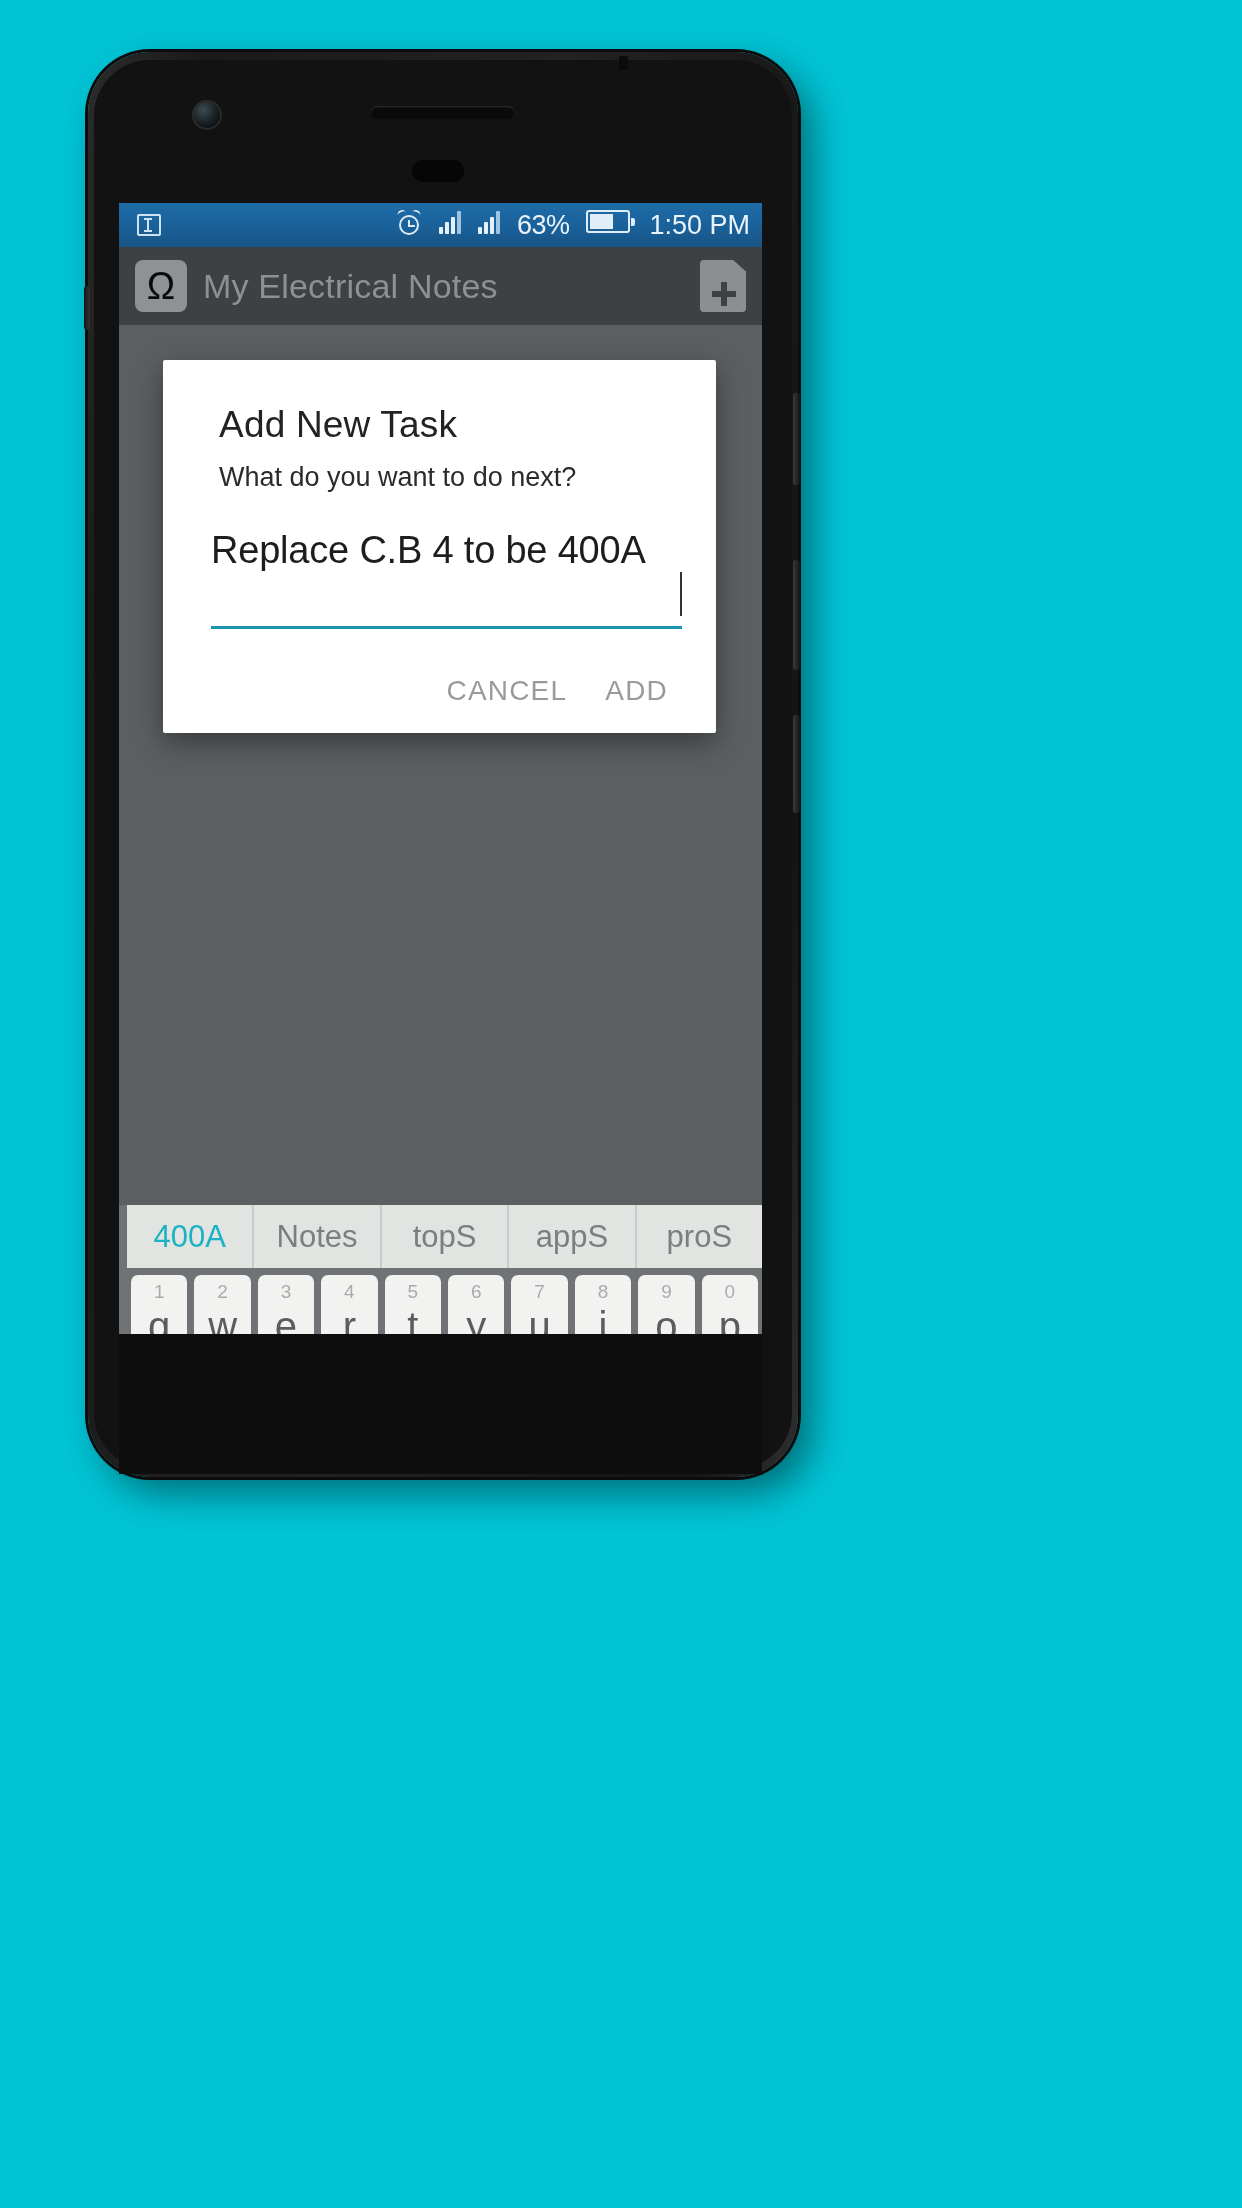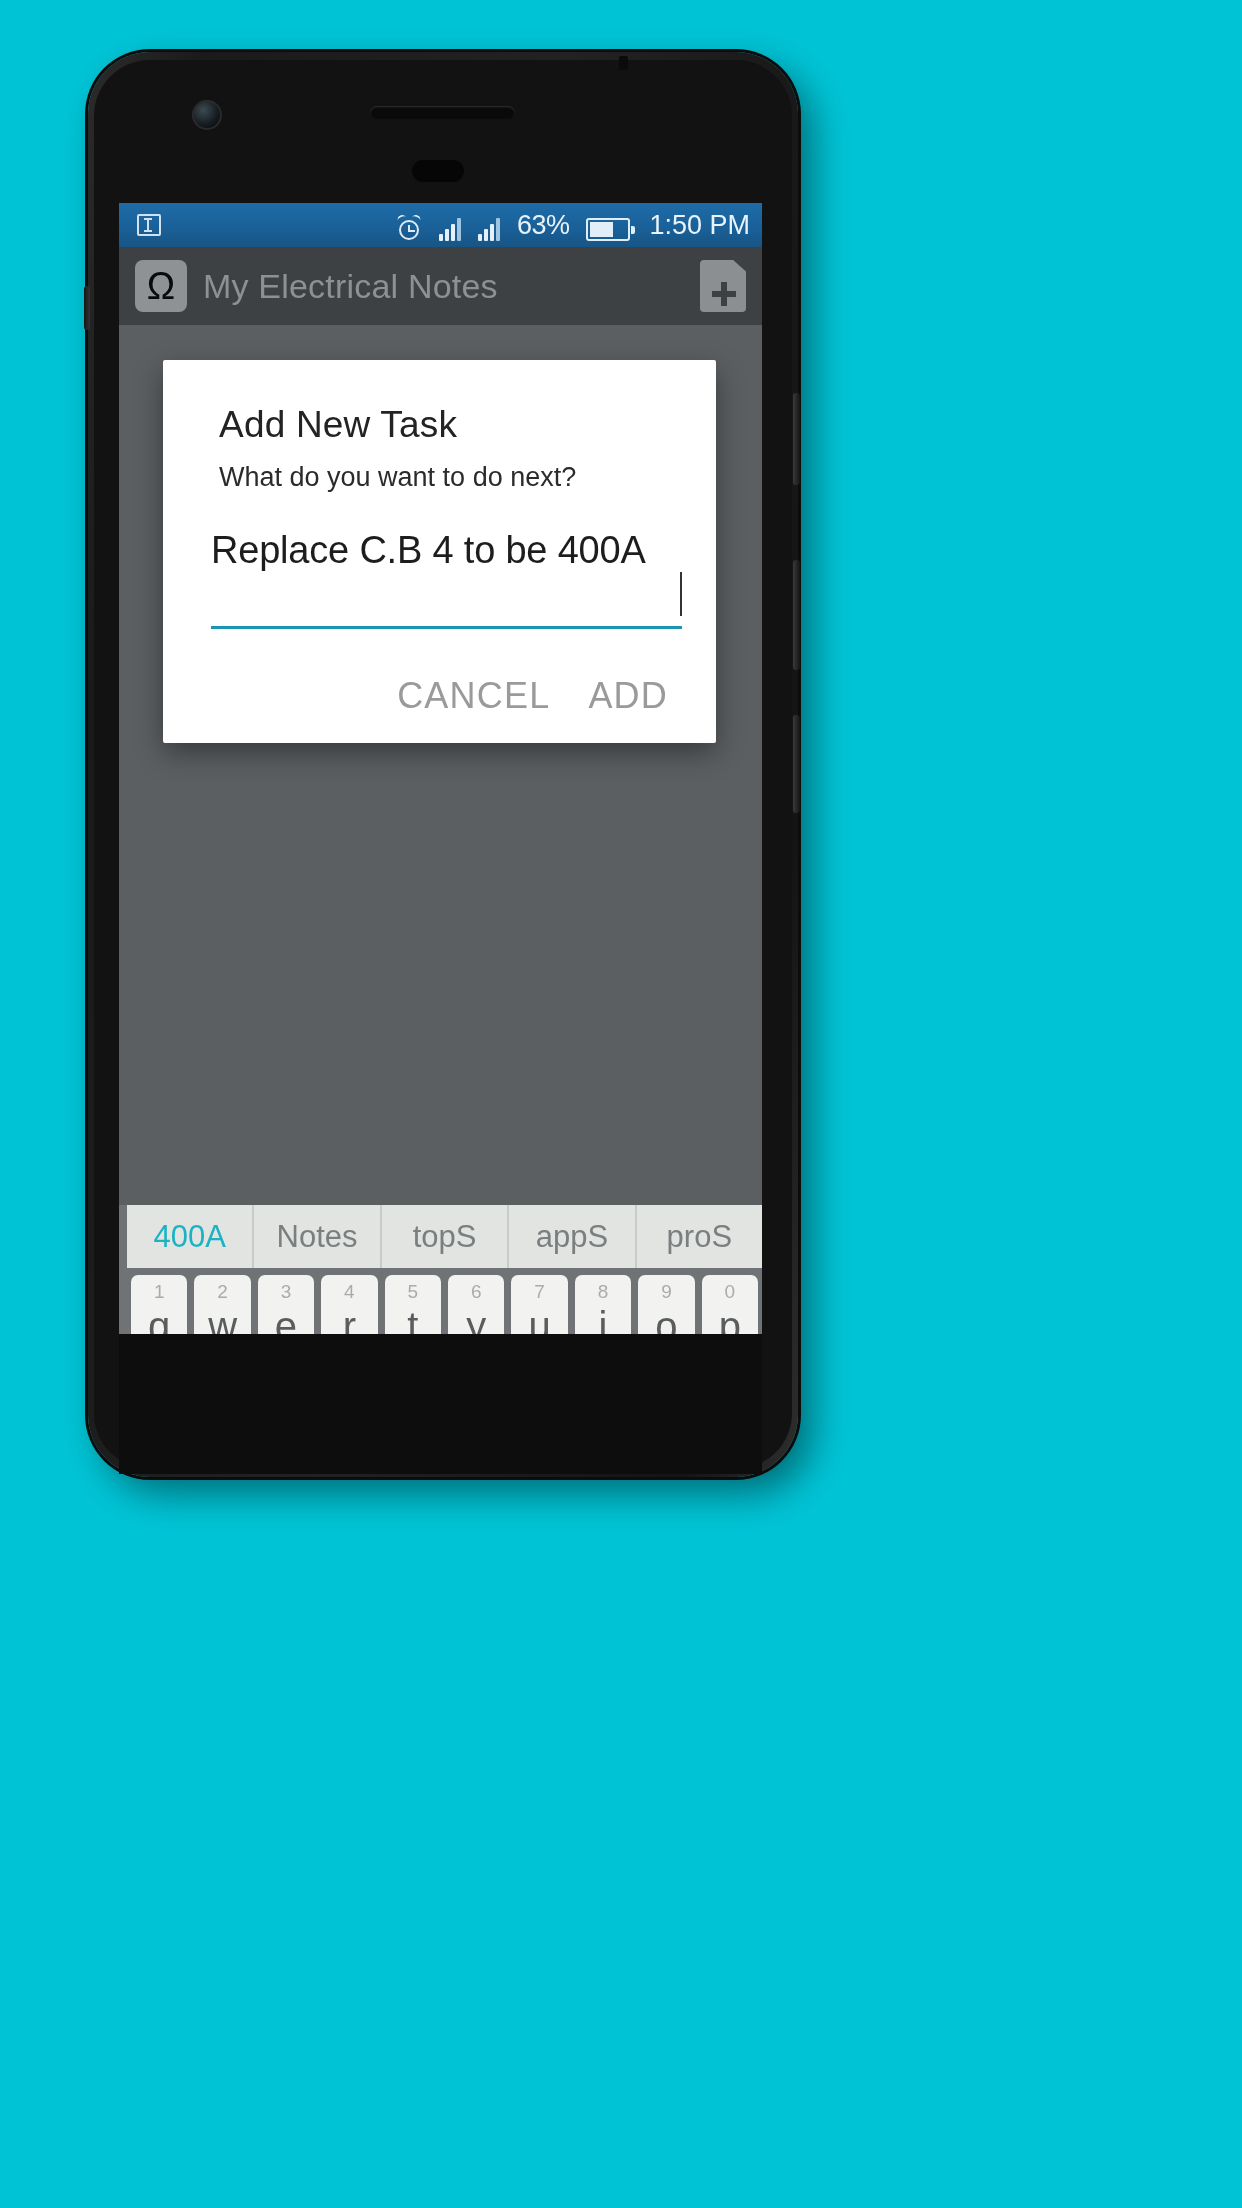--- a/index.html
+++ b/index.html
@@ -74,21 +74,21 @@
     width: 24px; height: 22px; border: 2px solid #cfe2f1; border-radius: 2px;
     position: relative; margin-left: 6px;
   }
   #sim-icon::after {
     content:""; position:absolute; left: 8px; top: 3px; width: 2px; height: 12px; background:#cfe2f1;
   }
   #sim-icon::before {
     content:""; position:absolute; left: 5px; top: 2px; width: 8px; height: 2px; background:#cfe2f1;
     box-shadow: 0 12px 0 0 #cfe2f1;
   }
-  #status-right { margin-left:auto; display:flex; align-items:flex-end; gap: 17px; }
+  #status-right { margin-left:auto; display:flex; align-items:flex-start; gap: 17px; }
 
   .alarm-ico { width: 26px; height: 26px; position: relative; }
   .alarm-ico .bell {
     position:absolute; left: 3px; top: 5px; width: 20px; height: 20px;
     border: 2.5px solid #dcebf7; border-radius: 50%;
   }
   .alarm-ico .hand-v { position:absolute; left: 12px; top: 10px; width: 2px; height: 7px; background:#dcebf7; }
   .alarm-ico .hand-h { position:absolute; left: 13px; top: 15px; width: 6px; height: 2px; background:#dcebf7; }
   .alarm-ico .ear-l, .alarm-ico .ear-r {
     position:absolute; top: 0px; width: 9px; height: 6px;
@@ -172,21 +172,21 @@
   #caret {
     width: 2px; height: 44px; background:#333; margin-left: -2px; margin-bottom: 2px;
   }
   #dialog-actions {
     display:flex; justify-content:flex-end; gap: 38px;
     padding: 46px 48px 12px 0;
   }
   .dlg-btn {
     background:none; border:none; cursor:pointer;
     font-family:"Liberation Sans", sans-serif;
-    font-size: 36px; color:#9a9a9a; letter-spacing: 1.2px;
+    font-size: 28px; color:#9a9a9a; letter-spacing: 1.2px;
   }
 
   
   #keyboard { position: relative; background:#6f7375;padding-left:8px; }
   #suggestion-strip {
     height: 63px; background:#e2e4e2; display:flex; align-items:center;
   }
   .suggestion {
     flex: 1 1 0; text-align:center; font-size: 31px; color:#7b7f80;
     border-right: 2px solid #c8cbca; line-height: 63px; white-space:nowrap;

